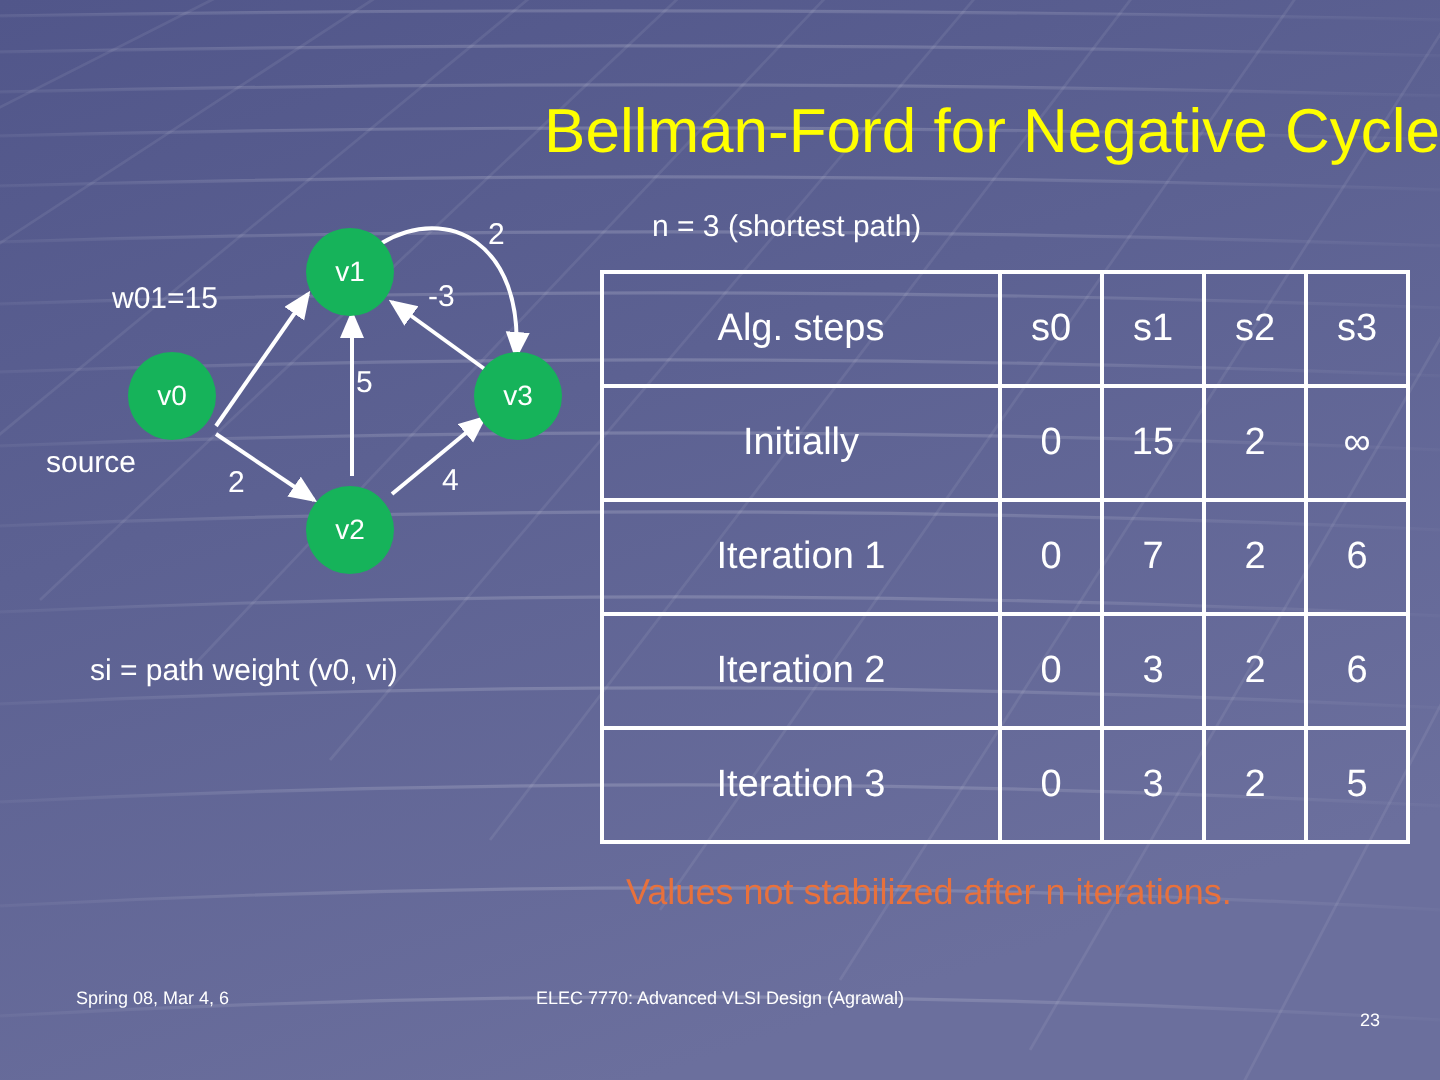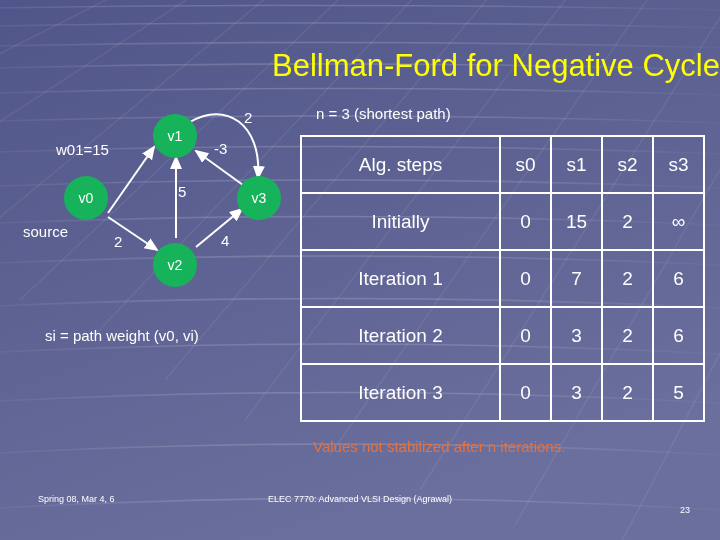--- a/index.html
+++ b/index.html
@@ -59,21 +59,21 @@
     position: absolute;
     left: 45px;
     top: 327px;
     color: #ffffff;
     font-size: 15px;
     white-space: nowrap;
   }
   
   #n-caption {
     position: absolute;
-    left: 316px;
+    left: 326px;
     top: 105px;
     color: #ffffff;
     font-size: 15px;
     white-space: nowrap;
     text-align: center;
   }
   
   #alg-table {
     position: absolute;
     left: 300px;
@@ -91,21 +91,21 @@
     padding: 0;
   }
   #alg-table td.col-label { width: 197px; }
   #alg-table td.col-val { width: 49px; }
   
   #warning {
     position: absolute;
     left: 313px;
     top: 437px;
     color: #e8713c;
-    font-size: 15px;
+    font-size: 18px;
     line-height: 19px;
     white-space: nowrap;
   }
   
   #footer {
     position: absolute;
     left: 0;
     top: 494px;
     width: 720px;
     height: 16px;

